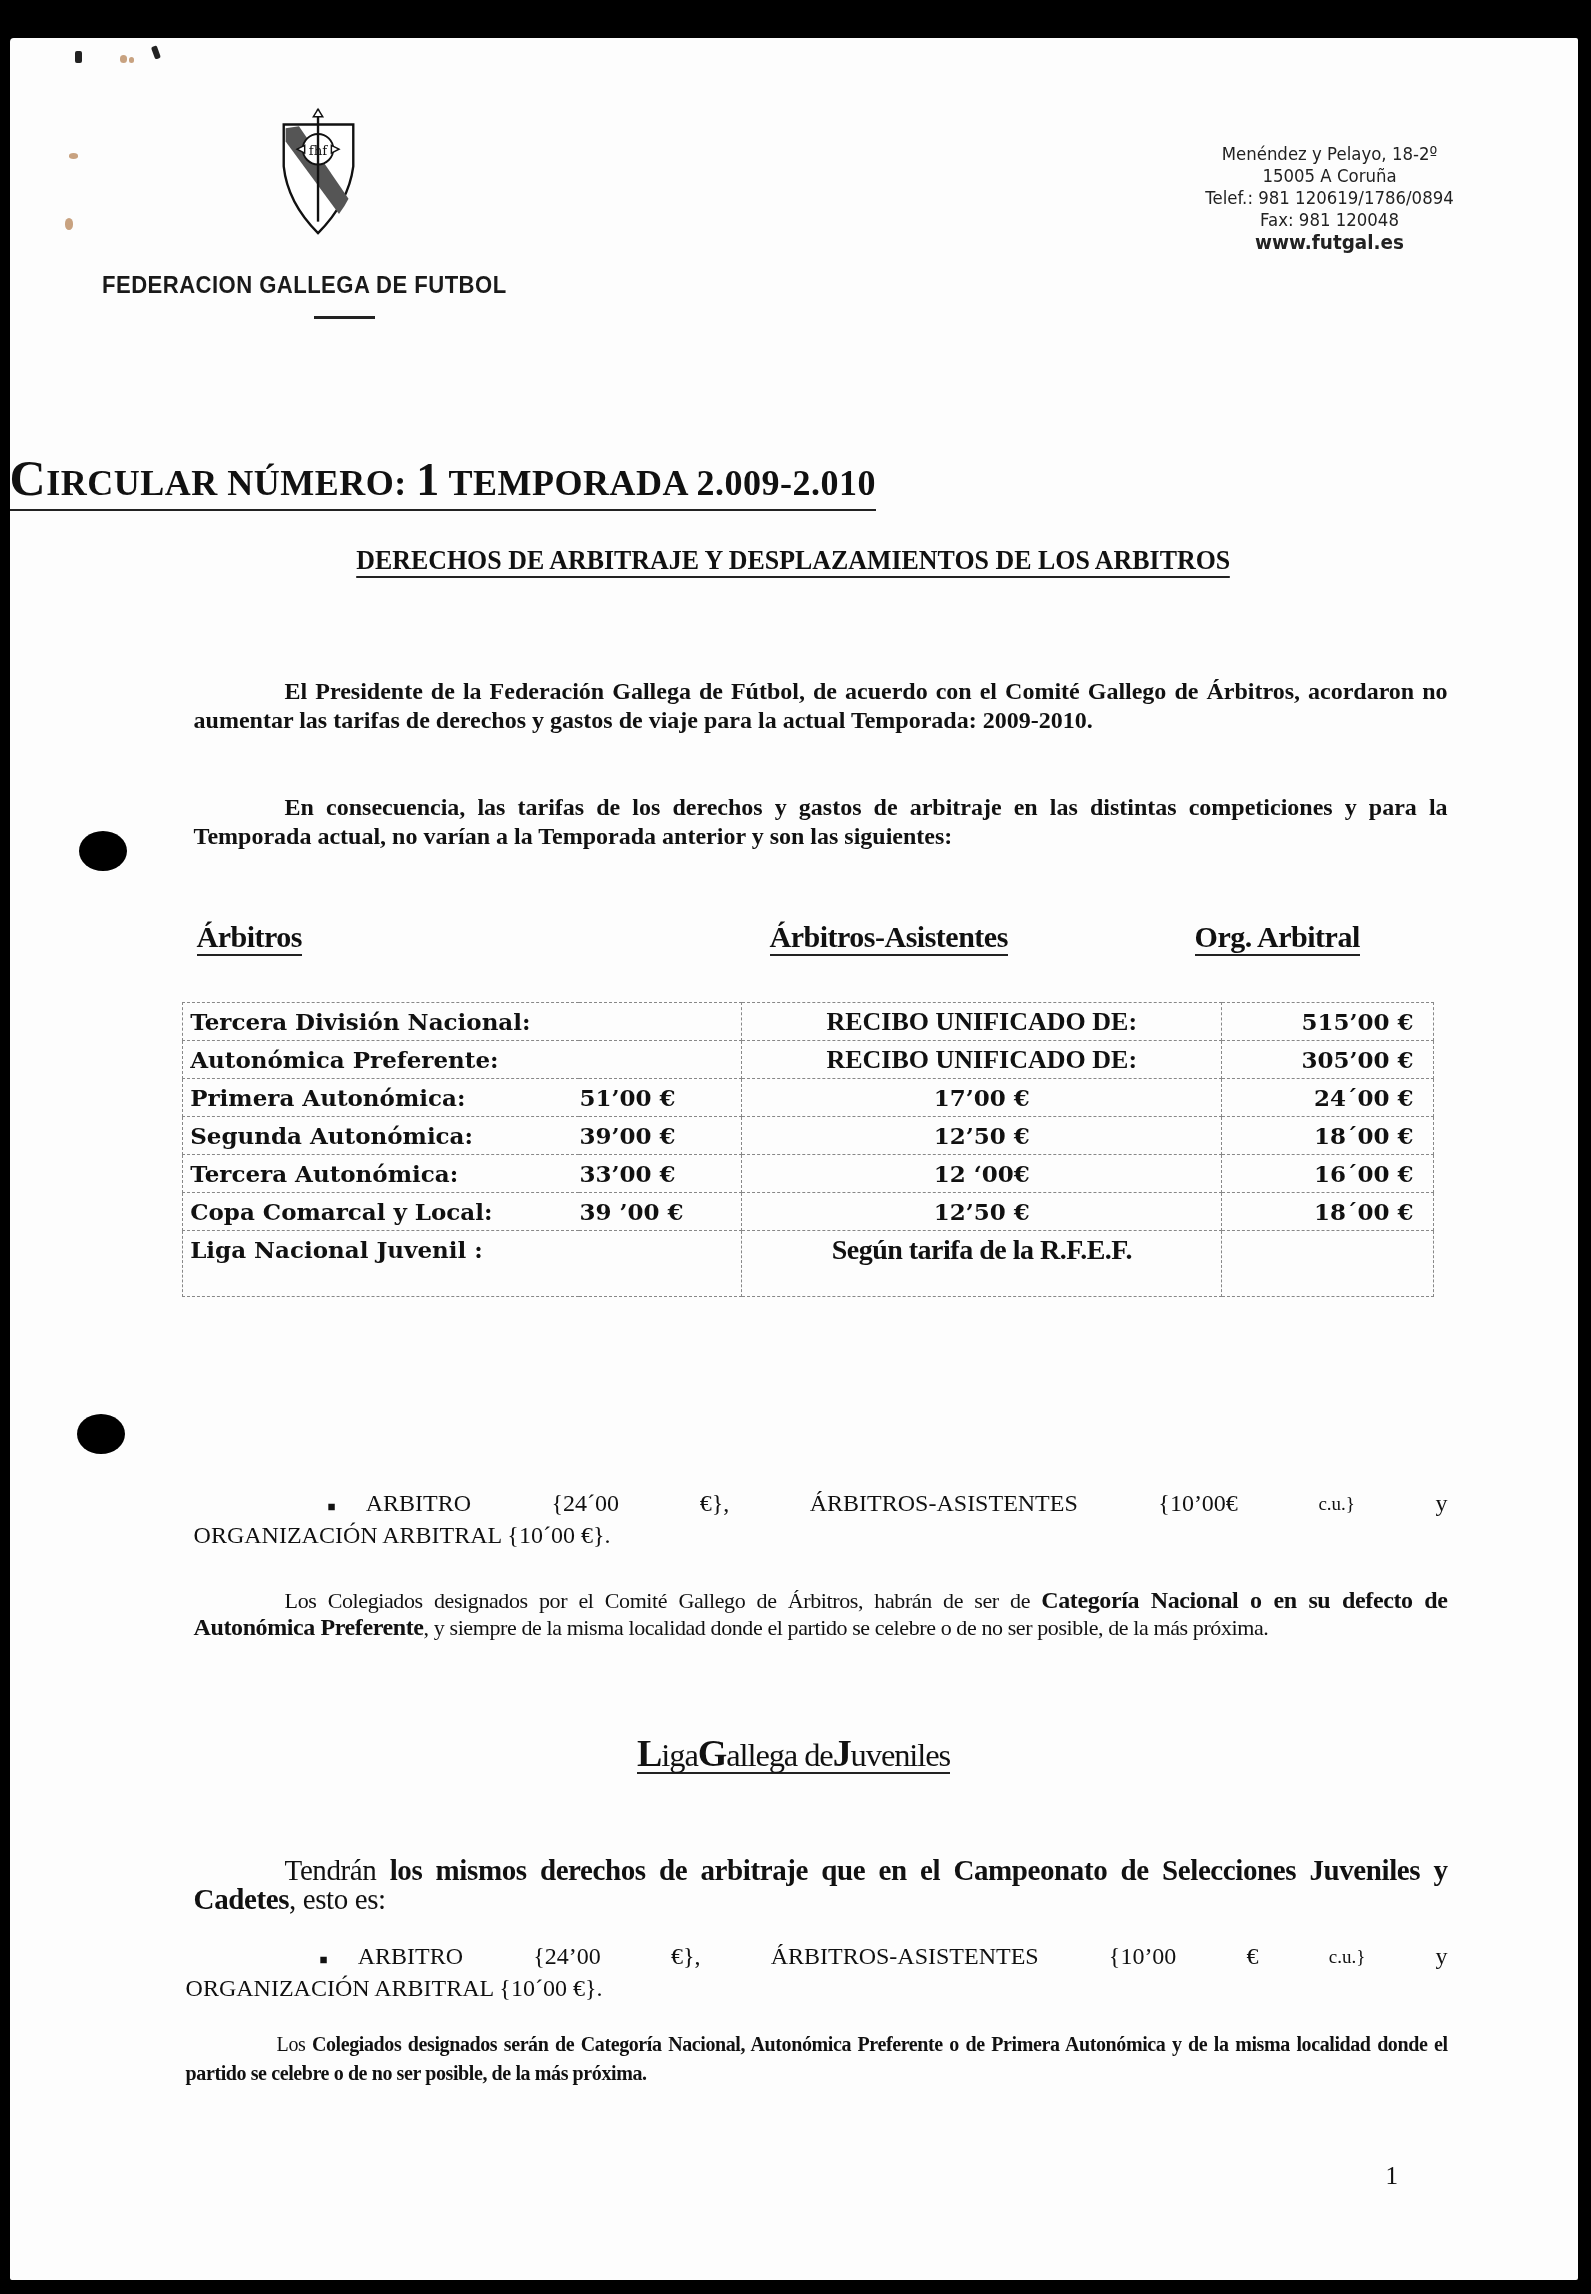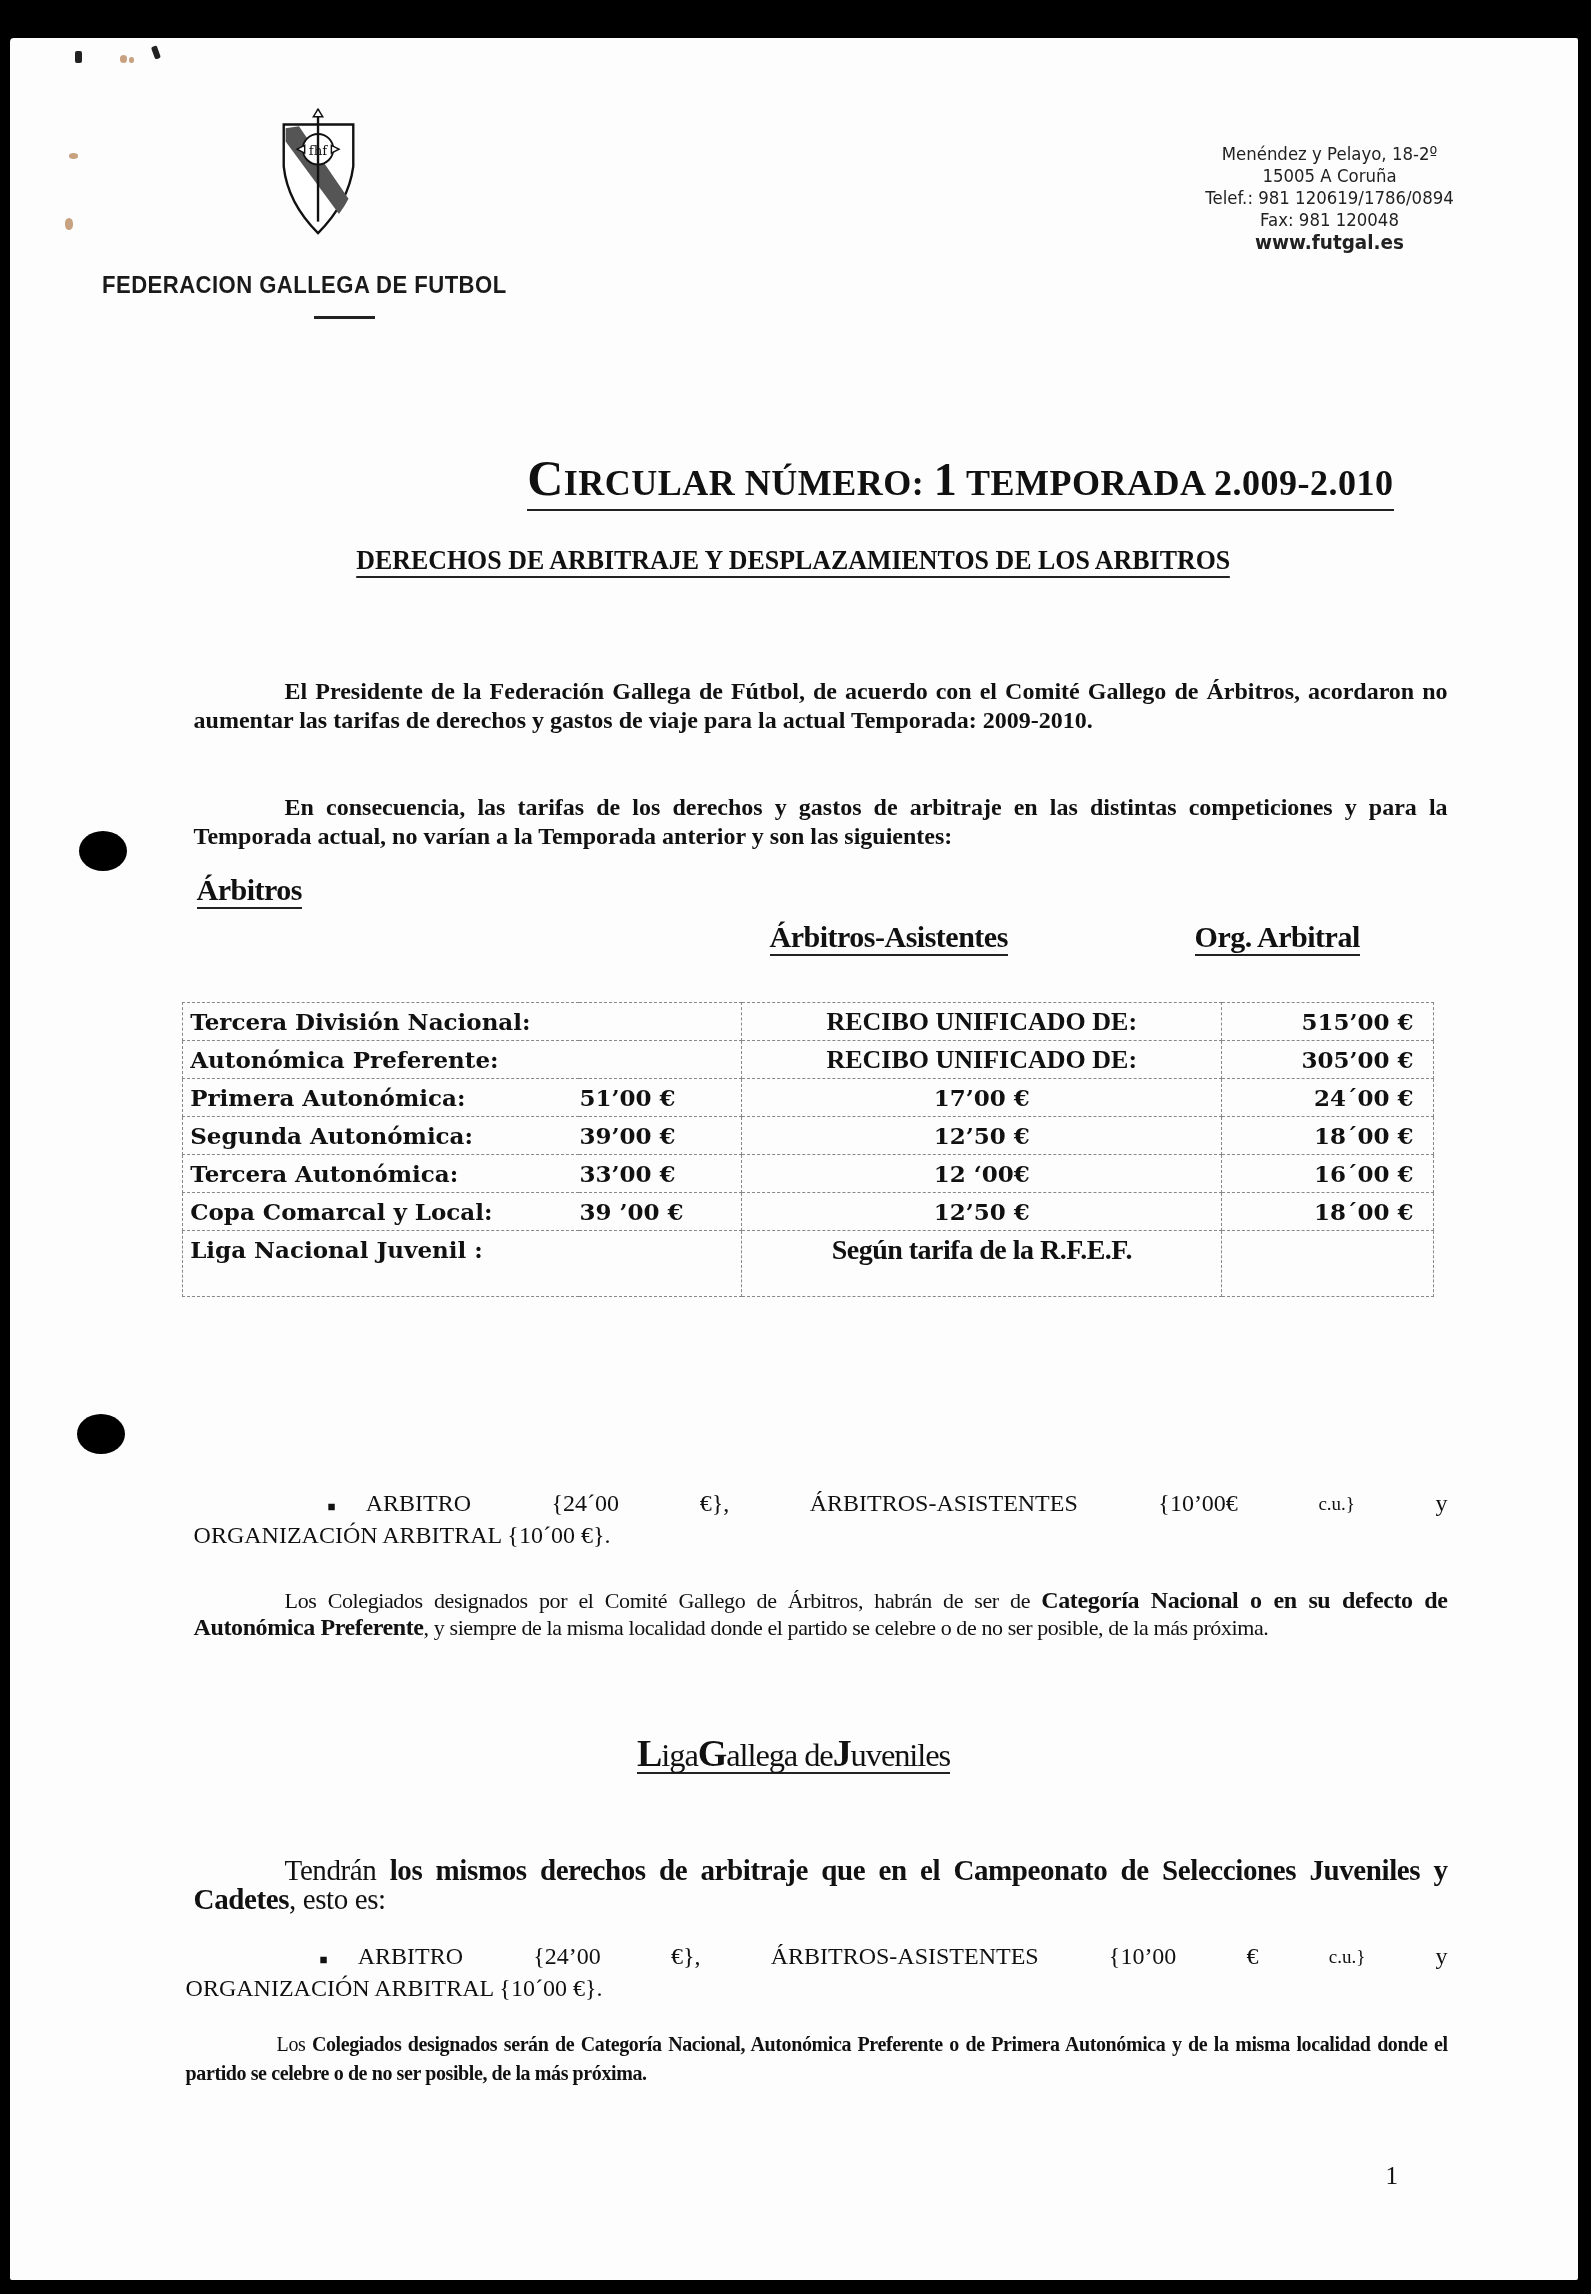--- a/index.html
+++ b/index.html
@@ -34,21 +34,21 @@
     left: 1138px; top: 105px; width: 363px;
     font-family: "DejaVu Sans", sans-serif;
     font-size: 18px; line-height: 22px; text-align: center;
     color: #222;
     transform: scaleX(0.92); transform-origin: center top;
   }
   .address .web { font-weight: bold; font-size: 20px; }
 
   
   .circular-title {
-    left: 0; width: 1384px; top: 411px; text-align: right;
+    left: 0; width: 1384px; top: 411px; text-align: left;
     font-family: "Liberation Serif", serif; font-weight: bold;
     font-size: 36px; letter-spacing: 0.5px;
   }
   .circular-title span.inner {
     border-bottom: 2.9px solid #222; padding-bottom: 1.9px;
     display: inline-block;
   }
   .circular-title .big-c { font-size: 50px; }
   .circular-title .num { font-size: 46px; }
   .subtitle {
@@ -177,21 +177,21 @@
     <span>DERECHOS DE ARBITRAJE Y DESPLAZAMIENTOS DE LOS ARBITROS</span>
   </div>
 
   <div class="abs para" style="top:639px;">
     <span class="indent"></span><span>El Presidente de la Federación Gallega de Fútbol, de acuerdo con el Comité Gallego de Árbitros, acordaron no aumentar las tarifas de derechos y gastos de viaje para la actual Temporada: 2009-2010.</span>
   </div>
   <div class="abs para" style="top:755px;">
     <span class="indent"></span><span>En consecuencia, las tarifas de los derechos y gastos de arbitraje en las distintas competiciones y para la Temporada actual, no varían a la Temporada anterior y son las siguientes:</span>
   </div>
 
-  <div class="abs col-head" style="left:187px;top:836px;">Árbitros</div>
+  <div class="abs col-head" style="left:187px;top:883px;">Árbitros</div>
   <div class="abs col-head" style="left:760px;top:883px;">Árbitros-Asistentes</div>
   <div class="abs col-head" style="left:1185px;top:883px;">Org. Arbitral</div>
 
   <table class="abs fees">
     <tbody>
       <tr>
         <td class="cat">Tercera División Nacional:</td>
         <td class="amt"></td>
         <td class="asst recibo">RECIBO UNIFICADO DE:</td>
         <td class="org">515’00 €</td>

